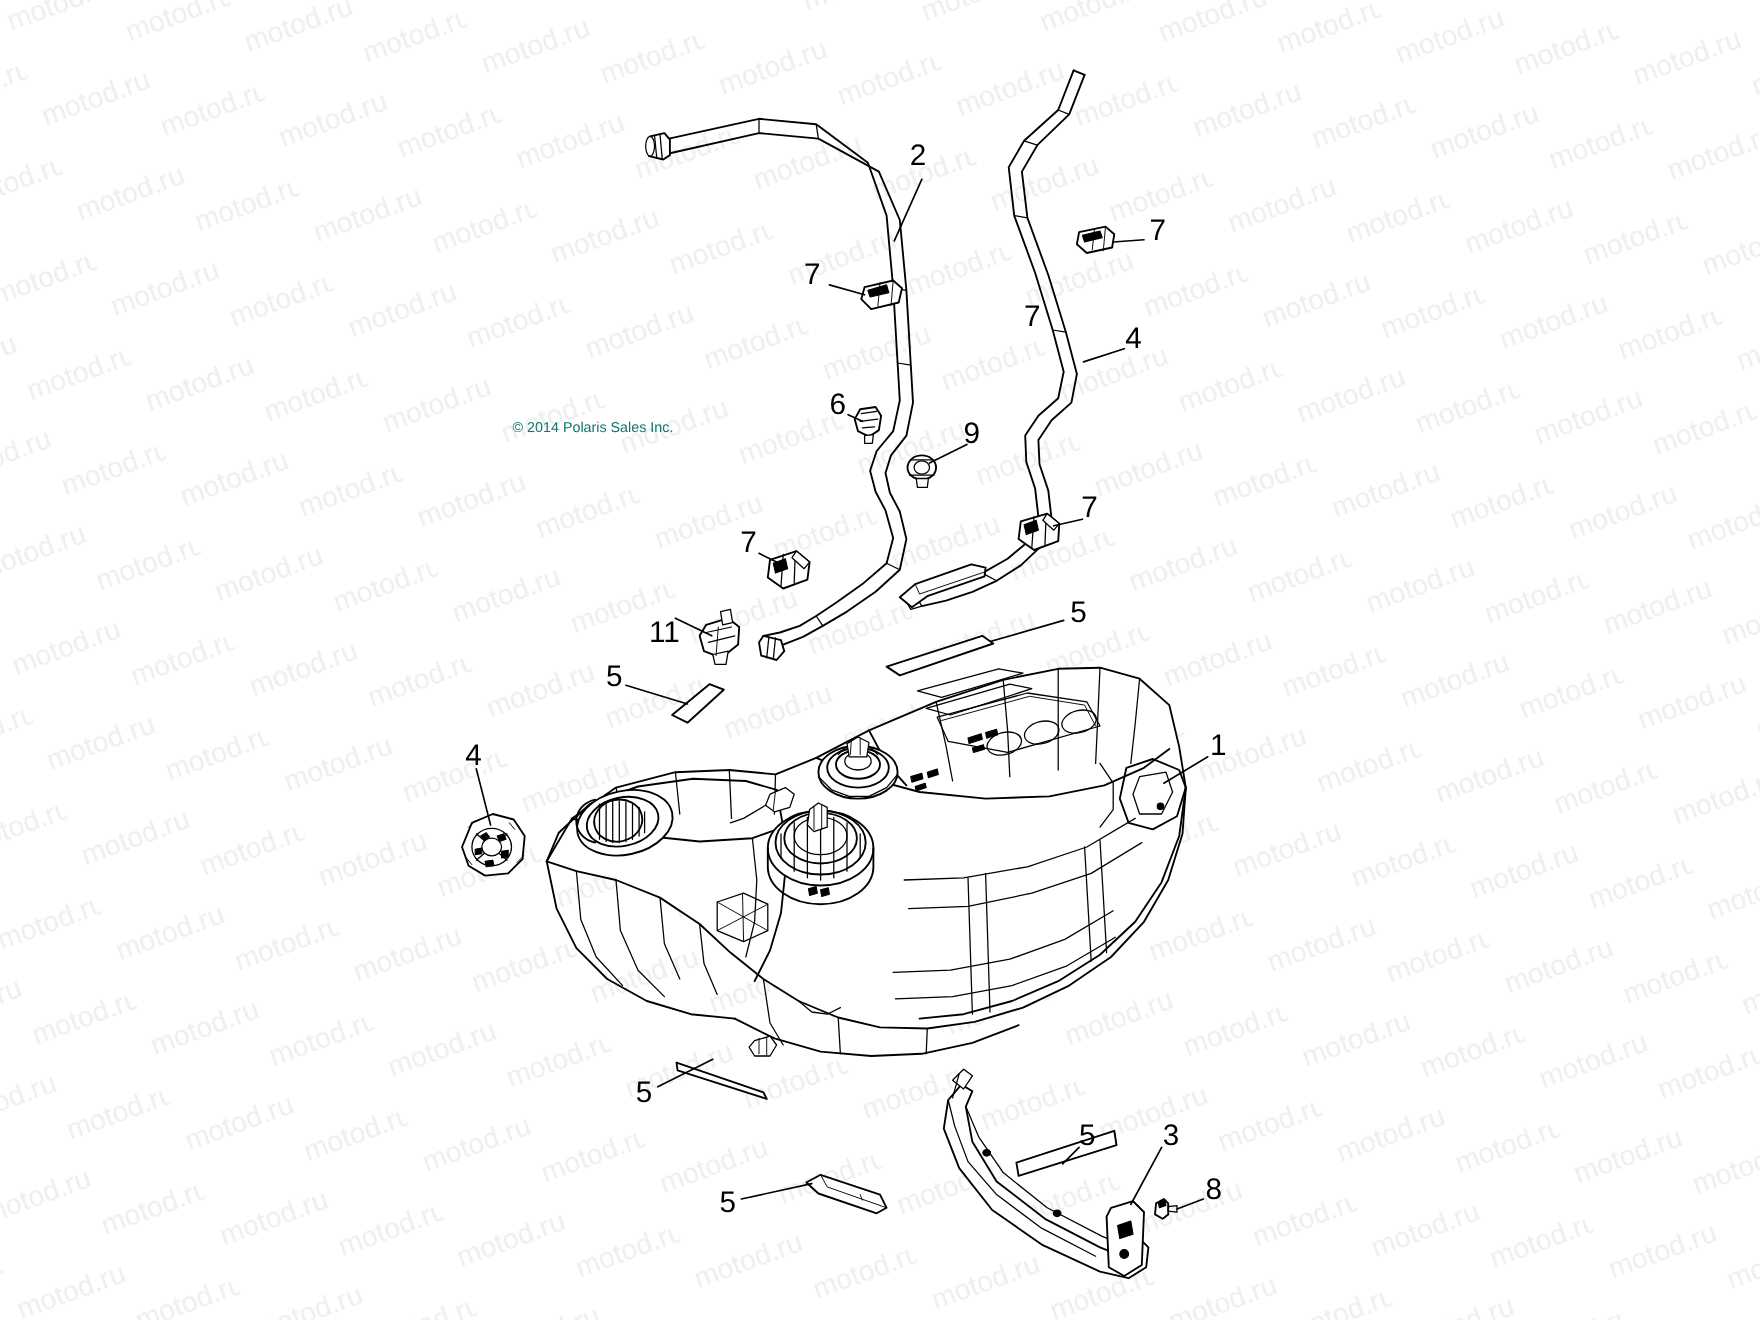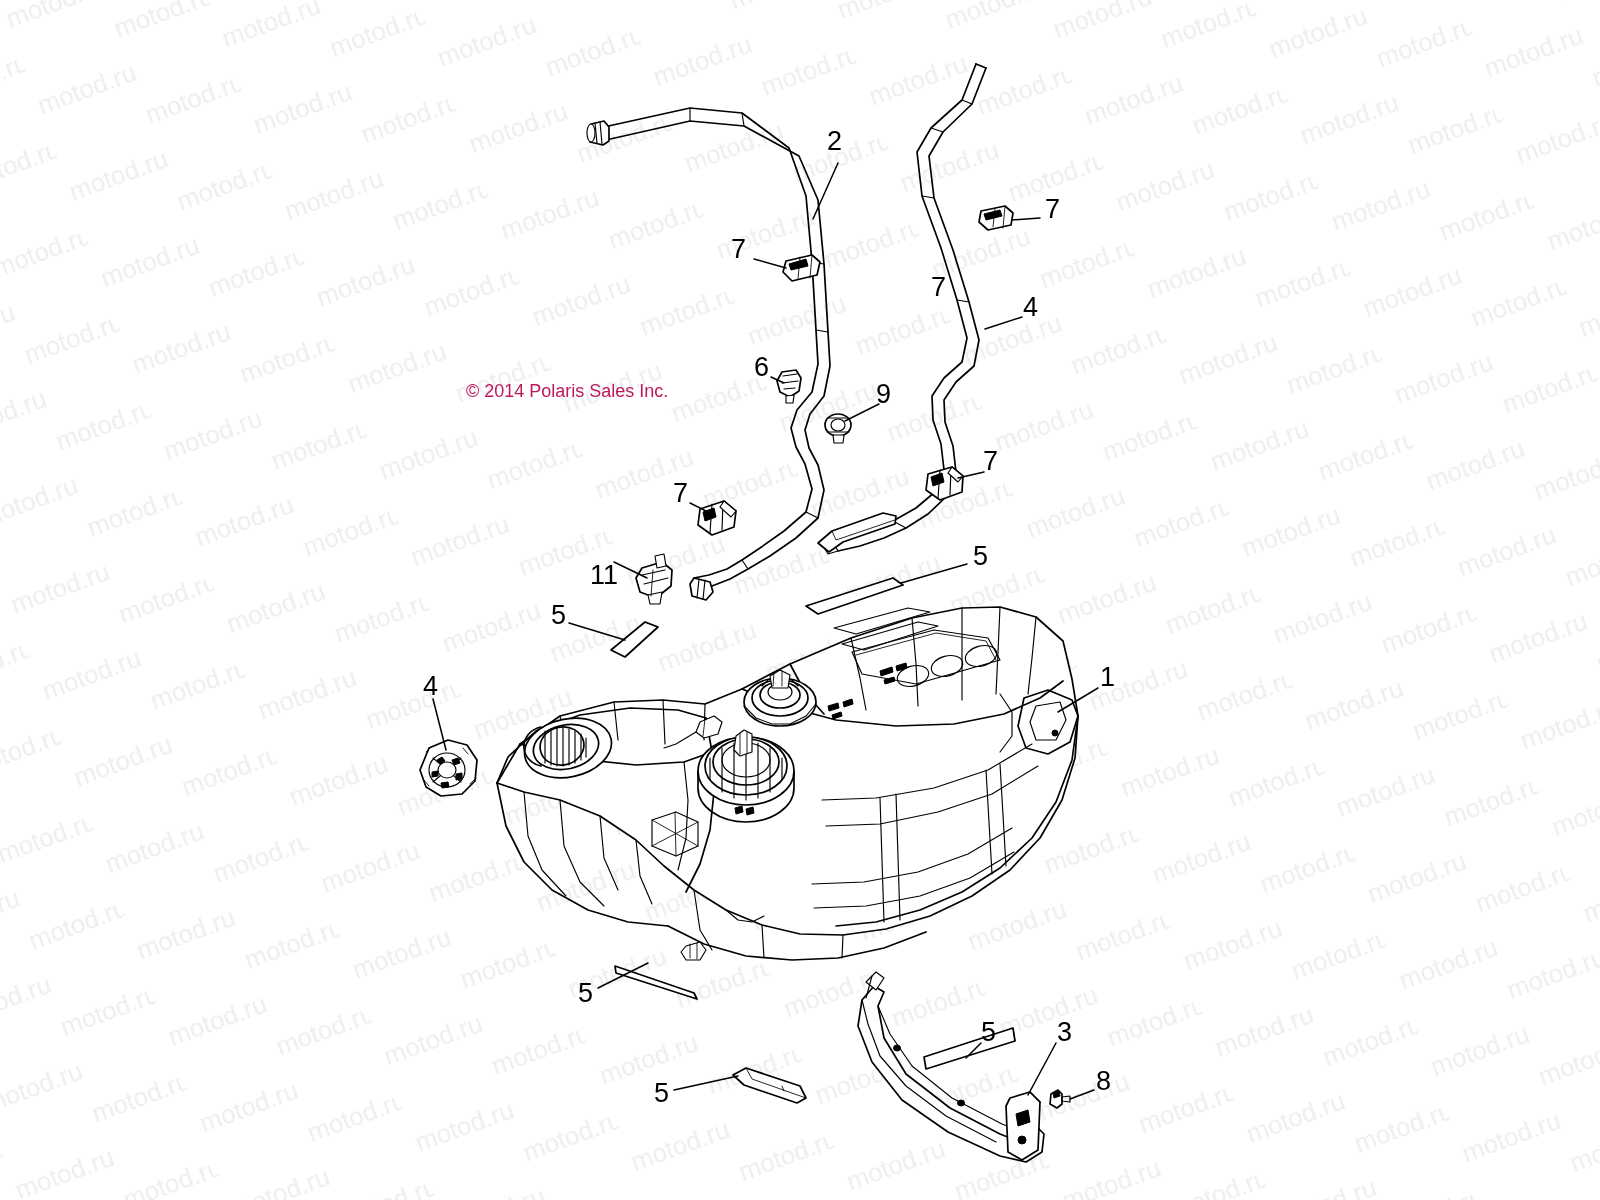--- a/index.html
+++ b/index.html
@@ -45,22 +45,22 @@
     color: #000000;
     line-height: 1;
     white-space: nowrap;
   }
   #copyright-notice {
     position: absolute;
     left: 466px;
     top: 381px;
     z-index: 4;
     font-family: "Liberation Sans", sans-serif;
-    font-size: 18px;
-    color: #be185d;
+    font-size: 13px;
+    color: #0f766e;
     white-space: nowrap;
   }
   svg { display: block; }
   .ln { fill: none; stroke: #000; stroke-width: 1.7; stroke-linecap: round; stroke-linejoin: round; }
   .ln-thin { fill: none; stroke: #000; stroke-width: 1.15; stroke-linecap: round; stroke-linejoin: round; }
   .ln-hair { fill: none; stroke: #000; stroke-width: 0.85; stroke-linecap: round; stroke-linejoin: round; }
   .fw { fill: #ffffff; stroke: #000; stroke-width: 1.7; stroke-linejoin: round; stroke-linecap: round; }
   .fw-thin { fill: #ffffff; stroke: #000; stroke-width: 1.15; stroke-linejoin: round; stroke-linecap: round; }
   .fk { fill: #000000; stroke: #000; stroke-width: 1; stroke-linejoin: round; }
   .leader { fill: none; stroke: #000; stroke-width: 1.5; stroke-linecap: round; }

